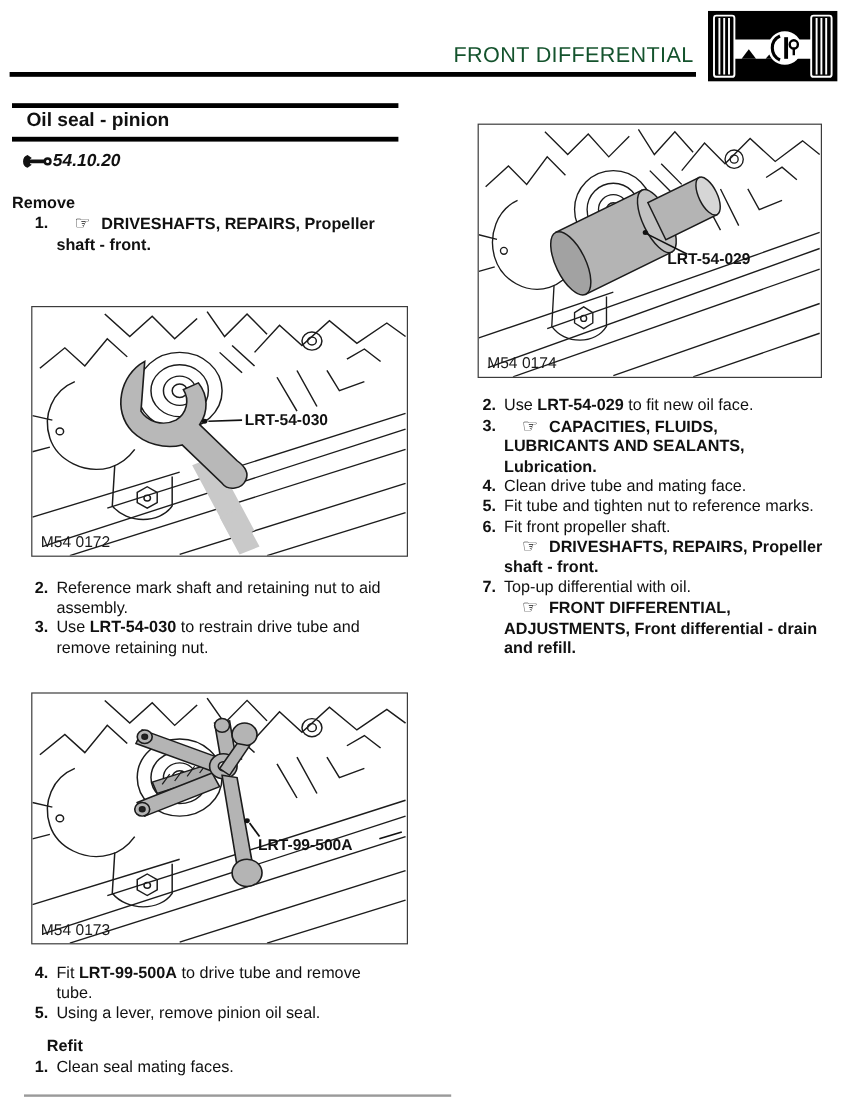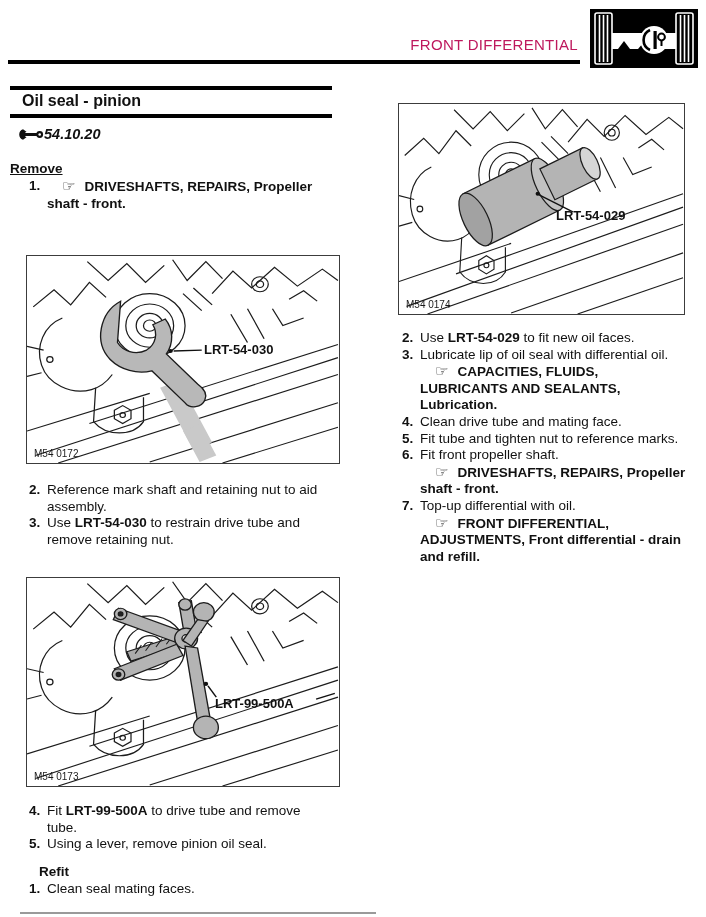--- a/index.html
+++ b/index.html
@@ -1,33 +1,33 @@
 <!DOCTYPE html>
 <html><head>
 <meta charset="utf-8">
 <style>
   html,body{margin:0;padding:0;background:#e8e8e8;}
   #page{position:relative;width:706px;height:917px;background:#ffffff;overflow:hidden;
         font-family:"Liberation Sans",sans-serif;color:#111;}
   .rule{position:absolute;background:#000;}
-  #header-title{position:absolute;top:36px;right:128px;font-size:15px;letter-spacing:.3px;color:#be185d;}
+  #header-title{position:absolute;top:36px;right:128px;font-size:18px;letter-spacing:.3px;color:#14532d;}
   #axle-icon{position:absolute;left:590px;top:9px;width:108px;height:59px;}
   #section-title{position:absolute;left:22px;top:92px;font-size:16px;font-weight:bold;}
   #op-row{position:absolute;left:14px;top:126px;display:flex;align-items:center;gap:0;}
   #op-code{font-size:14.5px;font-weight:bold;font-style:italic;}
   .group-heading{position:absolute;font-size:13.5px;font-weight:bold;}
   .steps{position:absolute;font-size:13.5px;line-height:16.6px;}
   .step{position:relative;padding-left:37px;}
   .step .num{position:absolute;left:19px;font-weight:bold;}
   .stext{white-space:pre-line;}
   .ref{white-space:pre-line;font-weight:bold;text-indent:15px;}
   .hand{font-family:"DejaVu Sans",sans-serif;font-weight:normal;font-size:15px;margin-right:9px;}
   .fig{position:absolute;border:1.5px solid #3c3c3c;background:#fff;}
   .fig svg.art{display:block;width:100%;height:100%;}
-  .fig-caption{position:absolute;left:7px;bottom:4px;font-size:10px;color:#1a1a1a;}
+  .fig-caption{position:absolute;left:7px;bottom:4px;font-size:13px;color:#1a1a1a;}
   .tool-label{position:absolute;font-size:13px;font-weight:bold;color:#111;white-space:nowrap;}
   #fig1{left:26px;top:255px;width:312px;height:207px;}
   #fig2{left:26px;top:577px;width:312px;height:208px;}
   #fig3{left:398px;top:103px;width:285px;height:210px;}
   #label1{left:177px;top:86px;}
   #label2{left:188px;top:118px;}
   #label3{left:157px;top:104px;}
   #bottom-rule{position:absolute;left:20px;top:912px;width:356px;height:1.5px;background:#9a9a9a;}
 </style>
 </head>
@@ -67,21 +67,21 @@
   <div id="op-row">
     <svg width="30" height="13" viewBox="0 0 30 13">
       <line x1="8" y1="6.5" x2="24" y2="6.5" stroke="#111" stroke-width="3"></line>
       <path d="M9,1.2 A5.6,5.6 0 0 0 9,11.8 L12.5,9.3 A3,3 0 0 1 12.5,3.7 Z" fill="#111"></path>
       <circle cx="25.7" cy="6.5" r="3.4" fill="#111"></circle>
       <circle cx="25.7" cy="6.5" r="1.3" fill="#fff"></circle>
     </svg>
     <span id="op-code">54.10.20</span>
   </div>
 
-  <div class="group-heading" style="left:10px;top:161px;text-decoration:underline;">Remove</div>
+  <div class="group-heading" style="left:10px;top:161px;">Remove</div>
   <div class="steps" style="left:10px;top:178px;width:330px;">
       <div class="step">
         <span class="num">1.</span>
         <div class="stext"><div class="ref"><span class="hand">☞</span><b>DRIVESHAFTS, REPAIRS, Propeller
 shaft - front.</b></div></div>
       </div>
     </div>
 
   <svg width="0" height="0" style="position:absolute" aria-hidden="true">
     <defs>
@@ -204,25 +204,25 @@
       <circle cx="146" cy="94" r="2.2" fill="#111"></circle>
       <line x1="147" y1="95" x2="183" y2="113" stroke="#111" stroke-width="1.4"></line>
     </svg>
     <span id="label3" class="tool-label">LRT-54-029</span>
     <span class="fig-caption">M54 0174</span>
   </div>
 
   <div class="steps" style="left:383px;top:330px;width:312px;">
       <div class="step">
         <span class="num">2.</span>
-        <div class="stext"><span>Use </span><b>LRT-54-029</b><span> to fit new oil faces.</span></div>
+        <div class="stext"><span>Use </span><b>LRT-54-029</b><span> to fit new oil face.</span></div>
       </div>
       <div class="step">
         <span class="num">3.</span>
-        <div class="stext"><span>Lubricate lip of oil seal with differential oil.</span><div class="ref"><span class="hand">☞</span><b>CAPACITIES, FLUIDS,
+        <div class="stext"><div class="ref"><span class="hand">☞</span><b>CAPACITIES, FLUIDS,
 LUBRICANTS AND SEALANTS,
 Lubrication.</b></div></div>
       </div>
       <div class="step">
         <span class="num">4.</span>
         <div class="stext"><span>Clean drive tube and mating face.</span></div>
       </div>
       <div class="step">
         <span class="num">5.</span>
         <div class="stext"><span>Fit tube and tighten nut to reference marks.</span></div>

